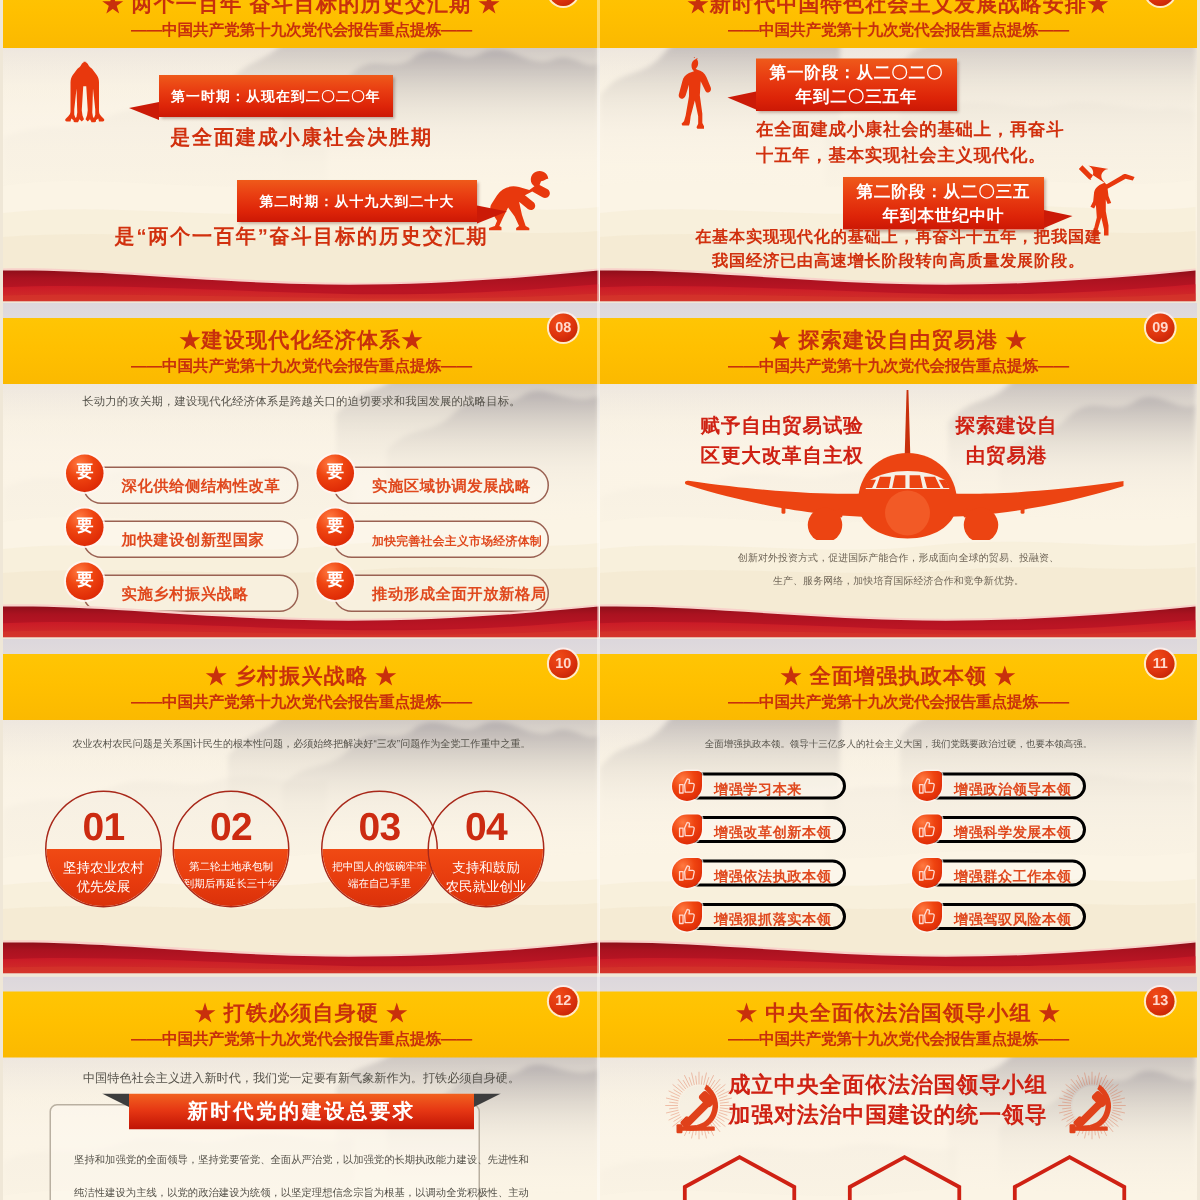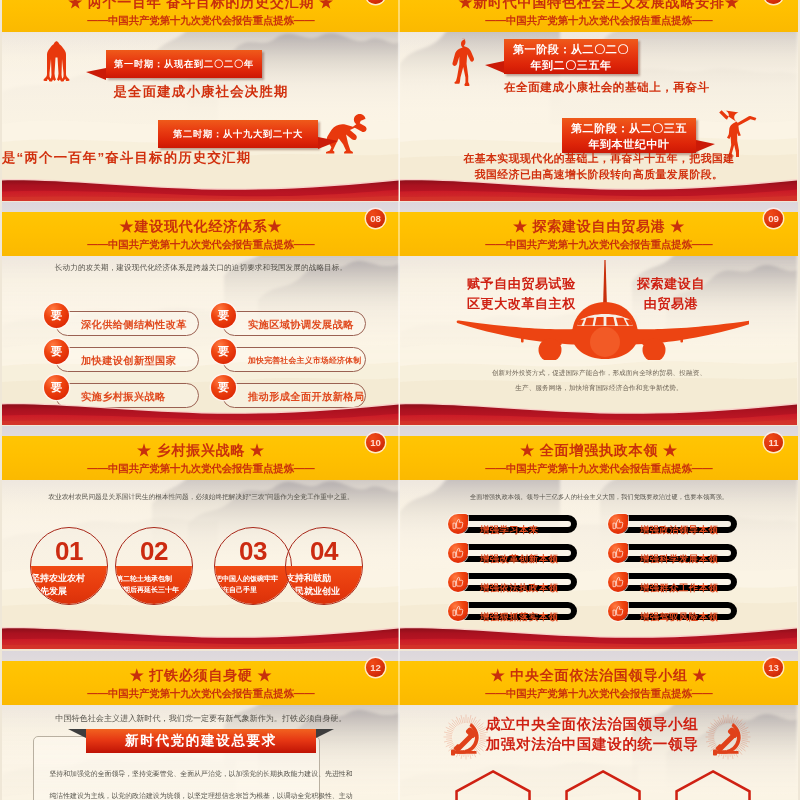--- a/index.html
+++ b/index.html
@@ -44,21 +44,21 @@
   color:#fff;font-weight:700;display:flex;align-items:center;justify-content:center;
   text-align:center;box-shadow:1.5px 1.5px 2px rgba(80,20,10,.35);white-space:nowrap;}
 .bub .bt{display:inline-block;}
 .bub::after{content:"";position:absolute;width:0;height:0;}
 .b0a{left:104px;top:72px;width:156px;height:28px;font-size:9.2px;letter-spacing:.8px;}
 .b0a::after{left:-20px;top:18px;border-top:4px solid transparent;border-bottom:8px solid transparent;border-right:20px solid #cb1a07;}
 .b0b{left:156px;top:142px;width:160px;height:28px;font-size:9.2px;letter-spacing:.8px;}
 .b0b::after{right:-20px;top:17px;border-top:4px solid transparent;border-bottom:8px solid transparent;border-left:20px solid #cb1a07;}
 .cap{position:absolute;color:#d1300e;font-weight:700;font-size:13.4px;letter-spacing:1.2px;white-space:nowrap;}
 .c0a{left:0;right:0;top:105px;text-align:center;}
-.c0b{left:0;right:0;top:171px;}
+.c0b{left:0;right:0;top:171px;text-align:center;}
 
 .r1a{left:51px;top:60px;width:30px;height:48px;}
 .r1b{left:310px;top:131px;width:58px;height:48px;}
 .b1a{left:104px;top:61px;width:134px;height:35px;font-size:11px;line-height:16px;letter-spacing:.6px;
   flex-direction:column;}
 .b1a::after{left:-19px;top:22px;border-top:4px solid transparent;border-bottom:8px solid transparent;border-right:19px solid #cb1a07;}
 .b1b{left:162px;top:140px;width:134px;height:35px;font-size:11px;line-height:16px;letter-spacing:.6px;
   flex-direction:column;}
 .b1b::after{right:-19px;top:22px;border-top:4px solid transparent;border-bottom:8px solid transparent;border-left:19px solid #cb1a07;}
 .c1a{position:absolute;left:104px;top:100px;color:#d1300e;font-weight:700;font-size:11.6px;
@@ -92,29 +92,29 @@
 
 .lead4{position:absolute;left:8px;right:8px;top:64px;color:#55524a;font-size:6.7px;
   line-height:13px;text-align:center;white-space:nowrap;}
 .circ{position:absolute;top:101px;width:78px;height:78px;border-radius:50%;
   border:1.3px solid #a8281a;overflow:hidden;box-sizing:border-box;}
 .cfill{position:absolute;left:-2px;right:-2px;bottom:-1px;height:39px;
   background:linear-gradient(180deg,#f04a14 0%,#e63a0d 60%,#d9300a 100%);}
 .cnum{position:absolute;left:0;right:0;top:9px;text-align:center;color:#cc2b11;
   font-weight:700;font-size:26px;line-height:28px;letter-spacing:-0.5px;
   font-family:"Liberation Sans",sans-serif;}
-.ctxt{position:absolute;left:0;right:0;bottom:6px;color:#fff;
-  font-weight:700;font-size:9px;line-height:13px;z-index:2;}
+.ctxt{position:absolute;left:0;right:0;bottom:6px;text-align:center;color:#fff;
+  font-weight:400;font-size:9px;line-height:13px;z-index:2;}
 .ctxt.sm{font-size:7px;line-height:11px;bottom:9px;}
 
 
 .lead5{position:absolute;left:8px;right:8px;top:64px;color:#55524a;font-size:6.3px;
   line-height:13px;text-align:center;white-space:nowrap;}
 .tpill{position:absolute;width:129px;height:20px;}
-.tbox{position:absolute;left:8px;top:1px;width:121px;height:18px;border:6px solid #000000;
+.tbox{position:absolute;left:8px;top:1px;width:108px;height:18px;border:2px solid #000000;
   border-radius:9px;background:rgba(255,252,246,.3);color:#e0491e;font-weight:700;
   font-size:9.4px;line-height:18px;text-align:left;padding-left:18px;box-sizing:border-box;
   letter-spacing:.4px;white-space:nowrap;}
 .tico{position:absolute;left:0;top:0;width:20px;height:20px;
   border-radius:10px 3px 10px 10px;
   background:radial-gradient(circle at 36% 26%,#ff7a42 0%,#ef4410 40%,#de2a06 80%,#c71f04 100%);
   box-shadow:0 0 0 1px rgba(255,246,242,.7);}
 .tico svg{position:absolute;left:3px;top:3px;width:14px;height:14px;}
 
 
@@ -261,20 +261,21 @@
   <div class="sbody">
     <svg class="rn r1a" viewBox="0 0 54 86">
       <path d="M26,2 c-5,0 -8,4 -8,8 c0,3 1,5 3,7 l-6,2 c-4,2 -7,5 -8,10 l-4,15 c-1,3 0,5 3,6 c2,0 4,-1 5,-4 l4,-13 l0,14 l-4,23 l-2,7 l-3,3 l1,2 l8,0 l1,-3 l1,-8 l5,-19 l4,19 l0,9 l-2,4 l1,2 l8,0 l0,-3 l-2,-4 l0,-11 l-3,-22 l1,-17 l5,10 c1,3 3,4 5,3 c2,-1 3,-3 2,-6 l-5,-12 c-2,-5 -6,-8 -11,-9 l-2,-1 c2,-2 3,-4 3,-7 c0,-4 -3,-8 -8,-8 Z" fill="#e8380d"></path>
     </svg>
     <div class="bub b1a">
       <span class="bt">第一阶段：从二〇二〇</span>
           <span class="bt">年到二〇三五年</span>
     </div>
     <div class="cap c1a">
       <div>在全面建成小康社会的基础上，再奋斗</div>
+      <div>十五年，基本实现社会主义现代化。</div>
     </div>
     <svg class="rn r1b" viewBox="0 0 96 80">
       <path d="M48,6 c-4,0 -8,4 -8,8 c0,3 2,6 4,7 l-6,3 c-3,2 -5,4 -6,8 l-1,10 l-3,6 l4,2 l2,-4 l1,14 l-3,12 l-2,6 l-2,3 l1,2 l7,0 l0,-3 l0,-6 l4,-14 l3,13 l0,12 l-2,3 l1,2 l7,0 l0,-3 l-1,-4 l0,-14 l-3,-16 l0,-13 l2,5 l4,-1 l-3,-8 l-1,-8 l20,-11 l8,2 l2,-4 l-9,-3 c-2,-1 -4,0 -5,1 l-17,10 l-18,-12 l-9,-9 l-4,4 l10,10 c1,1 2,2 4,2 l-1,-1 c2,-2 3,-4 3,-7 c0,-4 -4,-8 -8,-8 Z" fill="#e8380d"></path>
     </svg>
     <div class="bub b1b">
       <span class="bt">第二阶段：从二〇三五</span>
           <span class="bt">年到本世纪中叶</span>
     </div>
     <div class="cap c1b">
       <div>在基本实现现代化的基础上，再奋斗十五年，把我国建</div>

